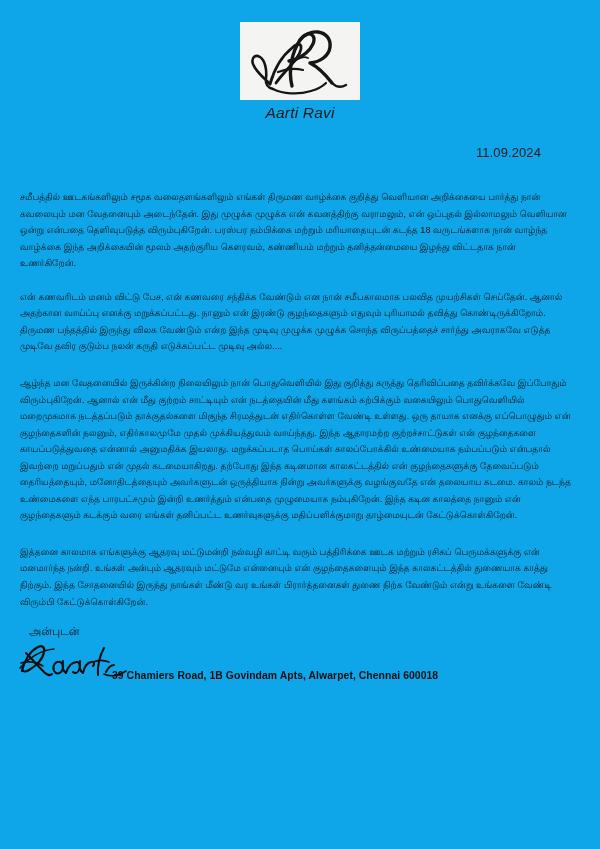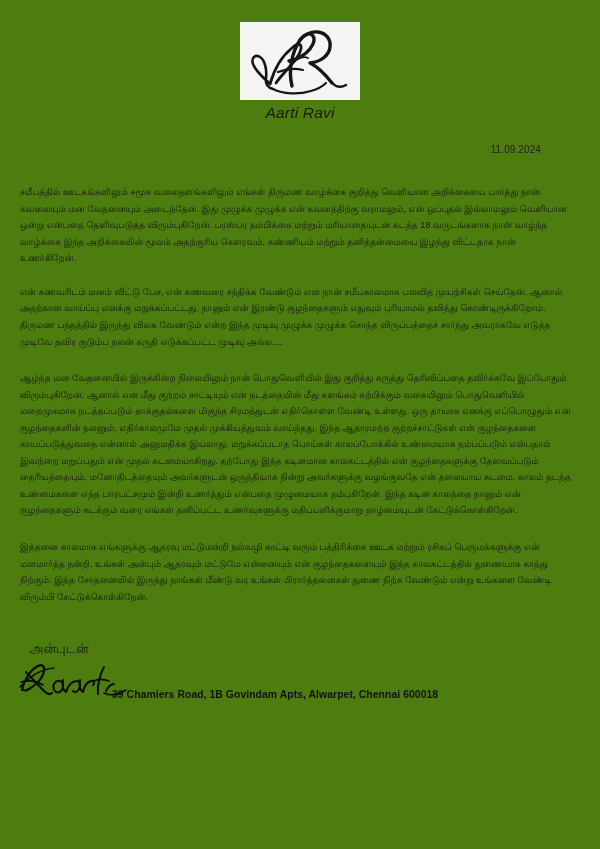--- a/index.html
+++ b/index.html
@@ -13,21 +13,21 @@
     position: relative;
     font-family: "Liberation Sans", sans-serif;
     color: #1a1a1a;
     overflow: hidden;
   }
 
   .page {
     position: relative;
     width: 600px;
     height: 849px;
-    background: #4d7c0f;
+    background: #0ea5e9;
     box-sizing: border-box;
   }
 
   
   .letterhead {
     padding-top: 22px;
     display: flex;
     flex-direction: column;
     align-items: center;
   }
@@ -52,21 +52,21 @@
   }
 
   
   .meta {
     margin-top: 20px;
     padding-right: 59px;
     text-align: right;
     line-height: 1.62;
   }
   .meta div {
-    font-size: 10px;
+    font-size: 13px;
     color: #222;
     letter-spacing: 0.1px;
     padding-left: 7px;
   }
 
   
   .body-copy {
     margin-top: 26px;
     padding: 0 27px 0 20px;
   }
@@ -76,23 +76,23 @@
     text-align: left;
     color: #141414;
     margin: 0 0 17px 0;
     letter-spacing: 0.02px;
   }
   .para:last-child { margin-bottom: 0; }
   .para.tight { margin-bottom: 20px; }
 
   
   .signoff {
-    margin-top: 34px;
+    margin-top: 13px;
     padding-left: 29px;
-    font-size: 13px;
+    font-size: 11px;
     line-height: 1.6;
     color: #141414;
   }
   .signature-row {
     position: relative;
     padding-left: 29px;
     height: 44px;
     display: flex;
     align-items: flex-end;
   }

